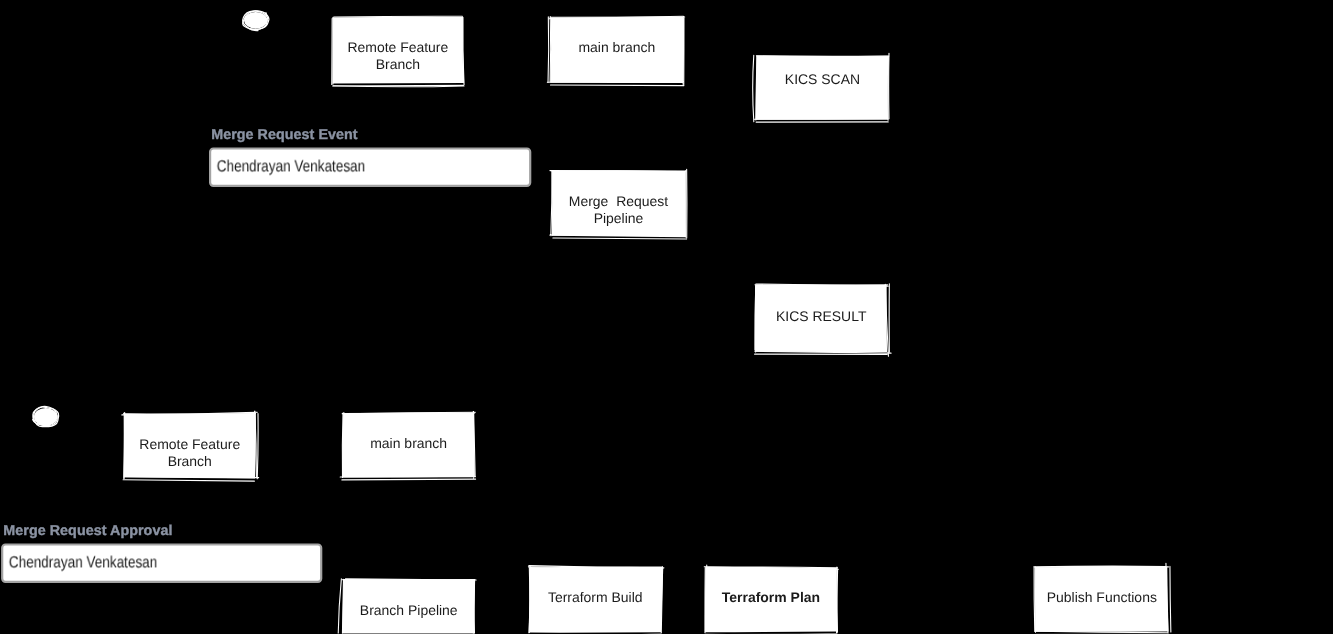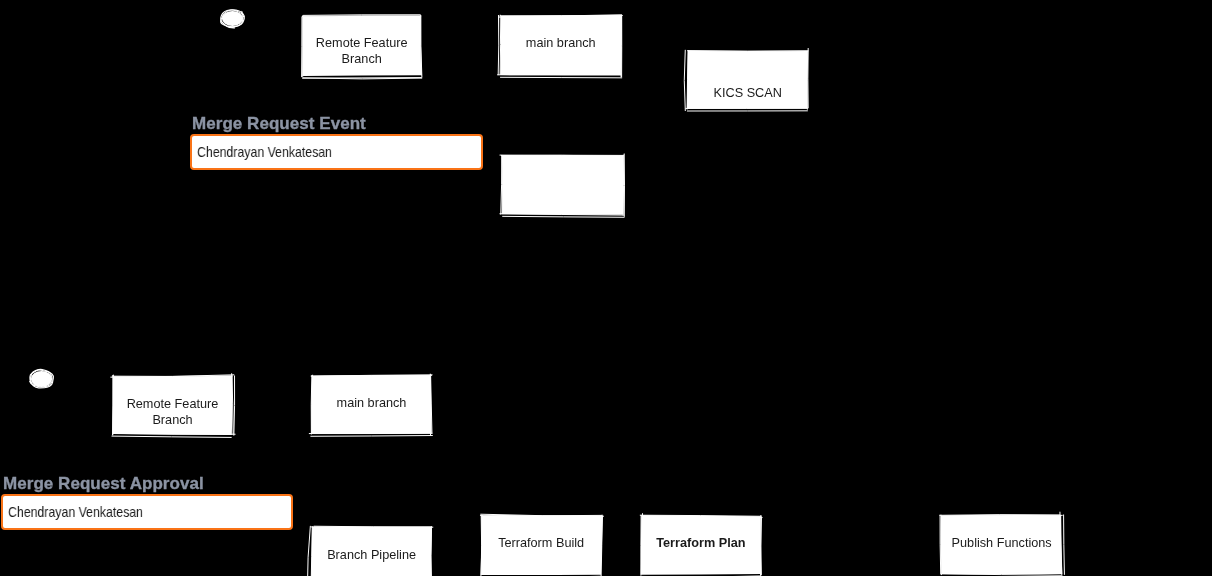--- a/index.html
+++ b/index.html
@@ -21,32 +21,32 @@
     will-change:transform;          
   }
 
   
   .ellipse { position:absolute; }
   .ellipse > svg { position:absolute; left:-8px; top:-8px; overflow:visible; pointer-events:none; }
 
   
   .field {
     position:absolute; box-sizing:border-box;
-    background:#ffffff; border:2px solid #f97316; border-radius:4px;
+    background:#ffffff; border:2px solid #a3a3a3; border-radius:4px;
     display:flex; align-items:center;
   }
   .field .val {
     margin-left:5.3px; color:#1a1a1a; font-size:14.8px;
     white-space:nowrap;
     transform:scaleX(0.833); transform-origin:0 50%;
     will-change:transform;
   }
   .flabel {
     position:absolute; white-space:nowrap;
-    color:#8b93a3; font-weight:bold; font-size:17px; letter-spacing:0.05px;
+    color:#8b93a3; font-weight:bold; font-size:13px; letter-spacing:0.05px;
     -webkit-text-stroke:0.35px #8b93a3;
   }
 </style>
 </head>
 <body>
 
 <div id="stage">
 
   <div class="node" style="left: 302.6px; top: 15.6px; width: 117.4px; height: 59.2px;">
       <svg width="133.4" height="75.2" viewBox="-8 -8 133.4 75.2">
@@ -64,28 +64,38 @@
         <path d="M-1.88 1.06 Q59.04 0.05 119.95 -1.22 M120.69 0.09 Q120.85 30.45 120.62 60.81 M120.10 58.11 Q58.34 58.52 -3.42 58.80 M-0.92 58.16 Q0.06 28.64 -0.77 -0.88" fill="none" stroke="#ffffff" stroke-width="1.0" stroke-linecap="round" stroke-linejoin="round"></path>
       </svg>
     <span class="lbl" style="top: 20.5px;">main branch</span>
   </div>
   <div class="node" style="left: 687.6px; top: 50.7px; width: 119.4px; height: 57.4px;">
       <svg width="135.4" height="73.4" viewBox="-8 -8 135.4 73.4">
         <path d="M-0.13 -0.29 Q59.74 0.69 119.61 0.09 Q118.85 28.87 119.32 57.65 Q59.12 57.83 -1.07 57.84 Q-0.79 28.77 -0.13 -0.29 Z" fill="#ffffff" stroke="none"></path>
         <path d="M-0.39 -0.37 Q59.80 0.53 119.99 -0.14 M119.68 0.11 Q118.90 29.20 119.35 58.29 M119.46 59.83 Q59.40 60.01 -0.66 60.02 M-0.88 58.14 Q-0.57 28.84 0.11 -0.46" fill="none" stroke="#ffffff" stroke-width="1.0" stroke-linecap="round" stroke-linejoin="round"></path>
         <path d="M0.28 0.08 Q59.67 0.88 119.07 0.11 M120.19 -2.58 Q119.57 27.16 120.18 56.90 M119.17 57.14 Q58.52 57.39 -2.13 57.47 M-2.71 59.64 Q-4.76 29.44 -2.76 -0.77" fill="none" stroke="#ffffff" stroke-width="1.0" stroke-linecap="round" stroke-linejoin="round"></path>
       </svg>
-    <span class="lbl" style="top: 35px;">KICS SCAN</span>
+    <span class="lbl" style="top: 14px;">KICS SCAN</span>
   </div>
   <div class="node" style="left: 501.5px; top: 155.8px; width: 120.5px; height: 57.9px;">
       <svg width="136.5" height="73.9" viewBox="-8 -8 136.5 73.9">
         <path d="M-0.08 -0.57 Q60.60 -0.97 121.28 -0.46 Q121.76 29.20 121.29 58.86 Q60.66 58.62 0.02 58.16 Q0.60 28.80 -0.08 -0.57 Z" fill="#ffffff" stroke="none"></path>
         <path d="M-0.51 -0.47 Q60.30 -0.99 121.12 -0.59 M121.41 -0.92 Q121.81 29.30 121.26 59.52 M122.19 61.29 Q61.40 60.93 0.60 60.35 M0.20 57.63 Q0.75 28.67 0.04 -0.29" fill="none" stroke="#ffffff" stroke-width="1.0" stroke-linecap="round" stroke-linejoin="round"></path>
         <path d="M-2.06 -0.90 Q59.33 -0.86 120.73 0.10 M122.24 -2.10 Q122.74 29.17 122.30 60.44 M120.80 59.09 Q59.35 58.53 -2.10 57.75 M-1.24 58.23 Q-0.10 28.79 -0.22 -0.65" fill="none" stroke="#ffffff" stroke-width="1.0" stroke-linecap="round" stroke-linejoin="round"></path>
       </svg>
+    <span class="lbl" style="top: 20.5px;">Merge  Request
+Pipeline</span>
+  </div>
+  <div class="node" style="left: 686.7px; top: 260.3px; width: 119.1px; height: 59.7px;">
+      <svg width="135.1" height="75.7" viewBox="-8 -8 135.1 75.7">
+        <path d="M-0.03 -0.84 Q59.53 -0.73 119.09 -1.01 Q118.91 29.51 119.42 60.03 Q59.59 60.03 -0.23 59.78 Q-0.59 29.47 -0.03 -0.84 Z" fill="#ffffff" stroke="none"></path>
+        <path d="M-0.64 -1.08 Q59.63 -0.86 119.90 -1.03 M121.50 -1.95 Q121.16 29.13 121.51 60.20 M119.58 62.18 Q59.29 62.21 -0.99 61.97 M-0.07 59.92 Q-0.52 29.64 -0.03 -0.63" fill="none" stroke="#ffffff" stroke-width="1.0" stroke-linecap="round" stroke-linejoin="round"></path>
+        <path d="M0.10 -1.85 Q60.27 -0.65 120.44 0.15 M117.77 -1.61 Q118.88 31.15 120.68 63.92 M123.08 61.07 Q61.13 60.34 -0.81 59.34 M-0.74 58.11 Q-0.81 28.79 0.04 -0.53" fill="none" stroke="#ffffff" stroke-width="1.0" stroke-linecap="round" stroke-linejoin="round"></path>
+      </svg>
+    <span class="lbl" style="top: 20.5px;">KICS RESULT</span>
   </div>
   <div class="node" style="left: 112.5px; top: 376px; width: 119px; height: 58px;">
       <svg width="135" height="74" viewBox="-8 -8 135 74">
         <path d="M0.02 0.24 Q59.79 0.87 119.55 -0.21 Q119.94 29.41 118.84 59.04 Q59.18 58.62 -0.49 57.90 Q0.11 29.07 0.02 0.24 Z" fill="#ffffff" stroke="none"></path>
         <path d="M-0.76 0.16 Q59.28 0.87 119.33 -0.13 M121.54 -0.13 Q121.95 29.55 120.86 59.24 M118.26 61.43 Q58.59 60.91 -1.09 60.10 M-0.35 58.71 Q0.12 29.05 -0.10 -0.62" fill="none" stroke="#ffffff" stroke-width="1.0" stroke-linecap="round" stroke-linejoin="round"></path>
         <path d="M-2.23 1.18 Q59.33 0.85 120.90 -1.19 M118.66 -2.38 Q120.13 27.89 120.11 58.16 M122.15 58.23 Q61.32 57.98 0.48 57.43 M-0.30 58.99 Q0.38 29.01 0.36 -0.97" fill="none" stroke="#ffffff" stroke-width="1.0" stroke-linecap="round" stroke-linejoin="round"></path>
       </svg>
     <span class="lbl" style="top: 20.5px;">Remote Feature
 Branch</span>
   </div>

